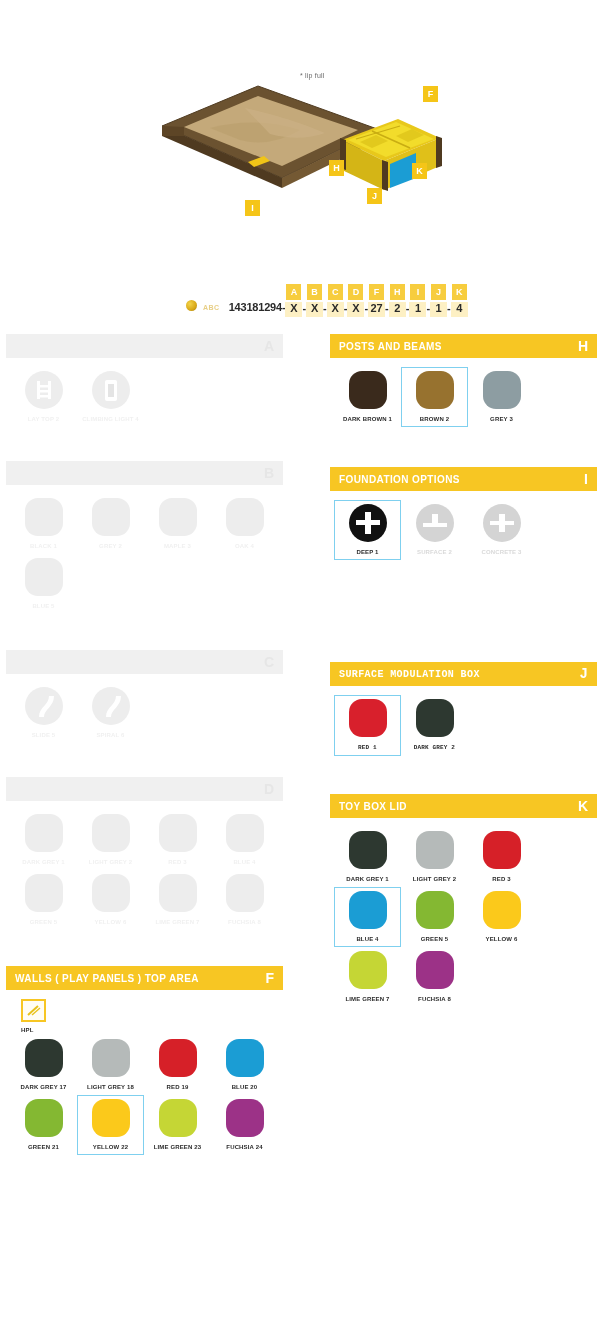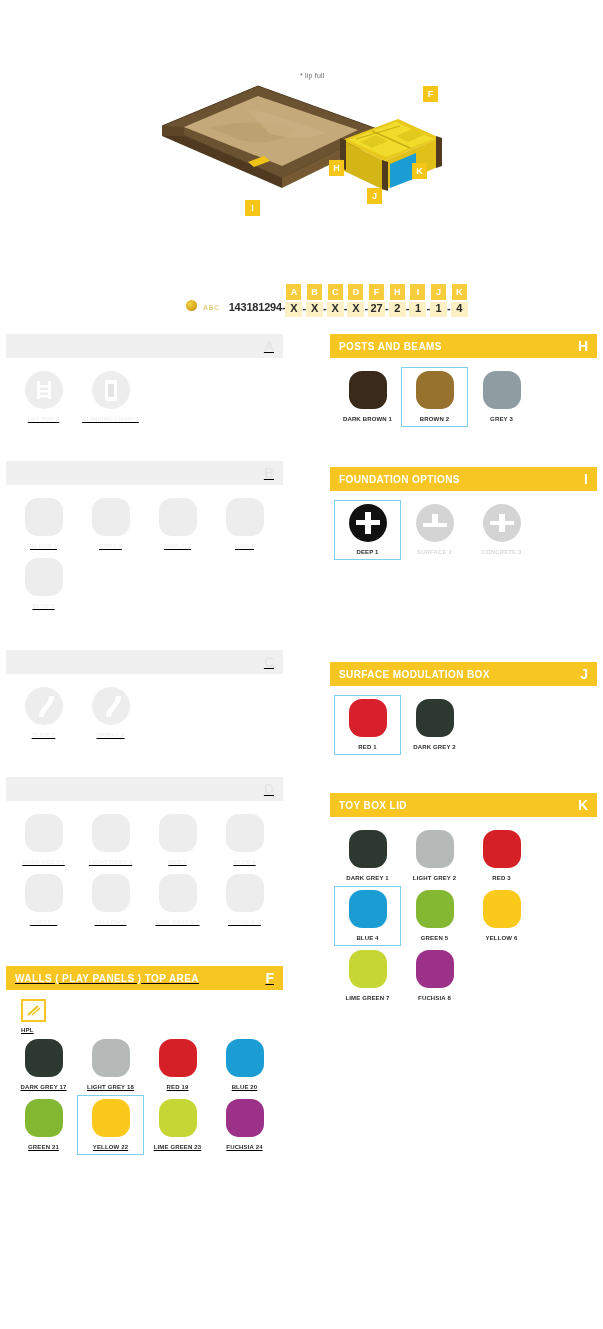--- a/index.html
+++ b/index.html
@@ -64,21 +64,21 @@
     margin-bottom: 2px;
   }
   .slot-val {
     background: #fdf0c4; width: 17px; text-align: center;
     font-size: 11px; font-weight: bold; color: #2a2a2a; padding-bottom: 3px;
   }
   .sep { font-size: 11px; font-weight: bold; color: #2a2a2a; padding-bottom: 3px; }
 
   
   .cols { position: absolute; left: 0; top: 334px; width: 603px; }
-  .col-left  { position: absolute; left: 6px;   top: 0; width: 277px; text-decoration: underline; }
+  .col-left  { position: absolute; left: 6px;   top: 0; width: 277px; }
   .col-right { position: absolute; left: 330px; top: 0; width: 267px; }
 
   
   .section { margin-bottom: 4px; }
   .sec-head {
     height: 24px; display: flex; align-items: center; justify-content: space-between;
     padding: 0 9px; background: #f7c623;
   }
   .sec-head.disabled { background: #f0f0f0; }
   .sec-title {
@@ -453,21 +453,21 @@
               <div class="swatch round ico-plus" style="background: rgb(212, 212, 212);">
                 <svg width="38" height="38" viewBox="0 0 38 38">
                   <rect x="16" y="10" width="6" height="18" fill="#ffffff"></rect>
                   <rect x="7" y="17" width="24" height="4" fill="#ffffff"></rect>
                 </svg>
               </div>
               <div class="opt-label">CONCRETE 3</div>
             </div>
           </div>
         </div>
-        <div class="section" style="margin-bottom: 32px;">
+        <div class="section" style="margin-bottom: 32px; font-family: Liberation Mono, monospace;">
           <div class="sec-head">
             <div class="sec-title">SURFACE MODULATION BOX</div>
             <div class="sec-letter">J</div>
           </div>
           <div class="sec-body">
             <div class="opt selected">
               <div class="swatch" style="background: rgb(216, 32, 44);"></div>
               <div class="opt-label">RED 1</div>
             </div>
             <div class="opt">

